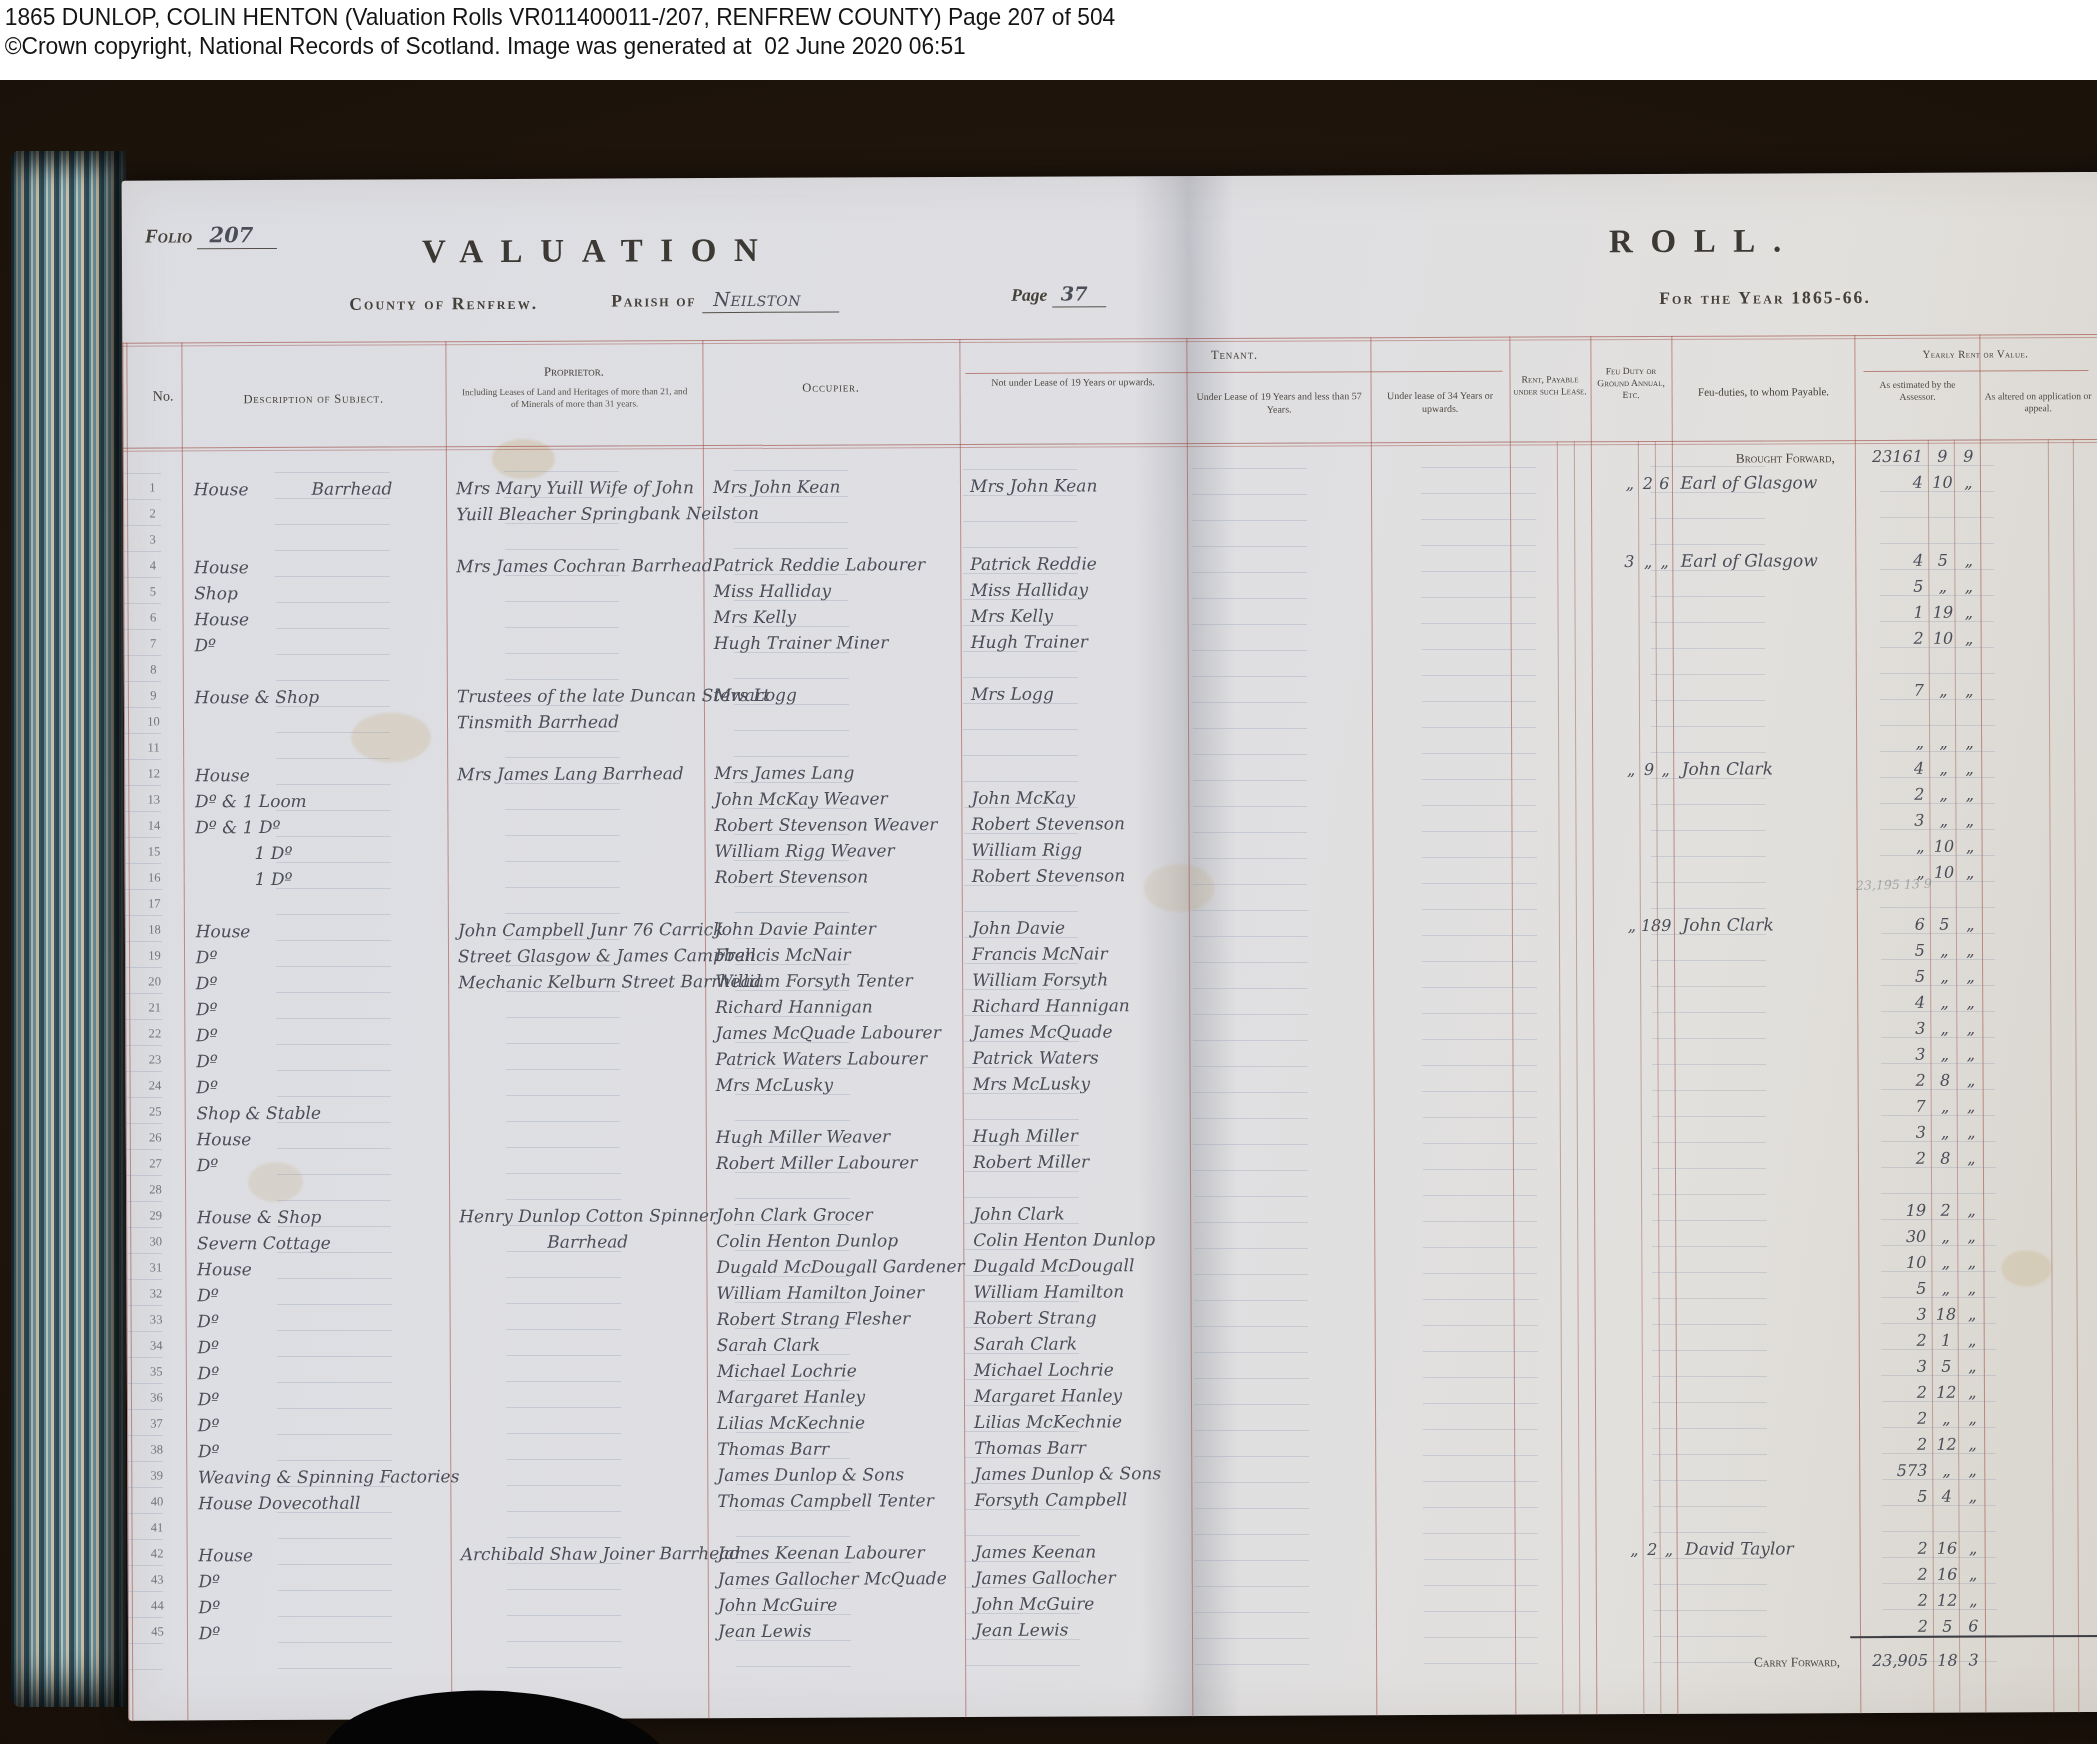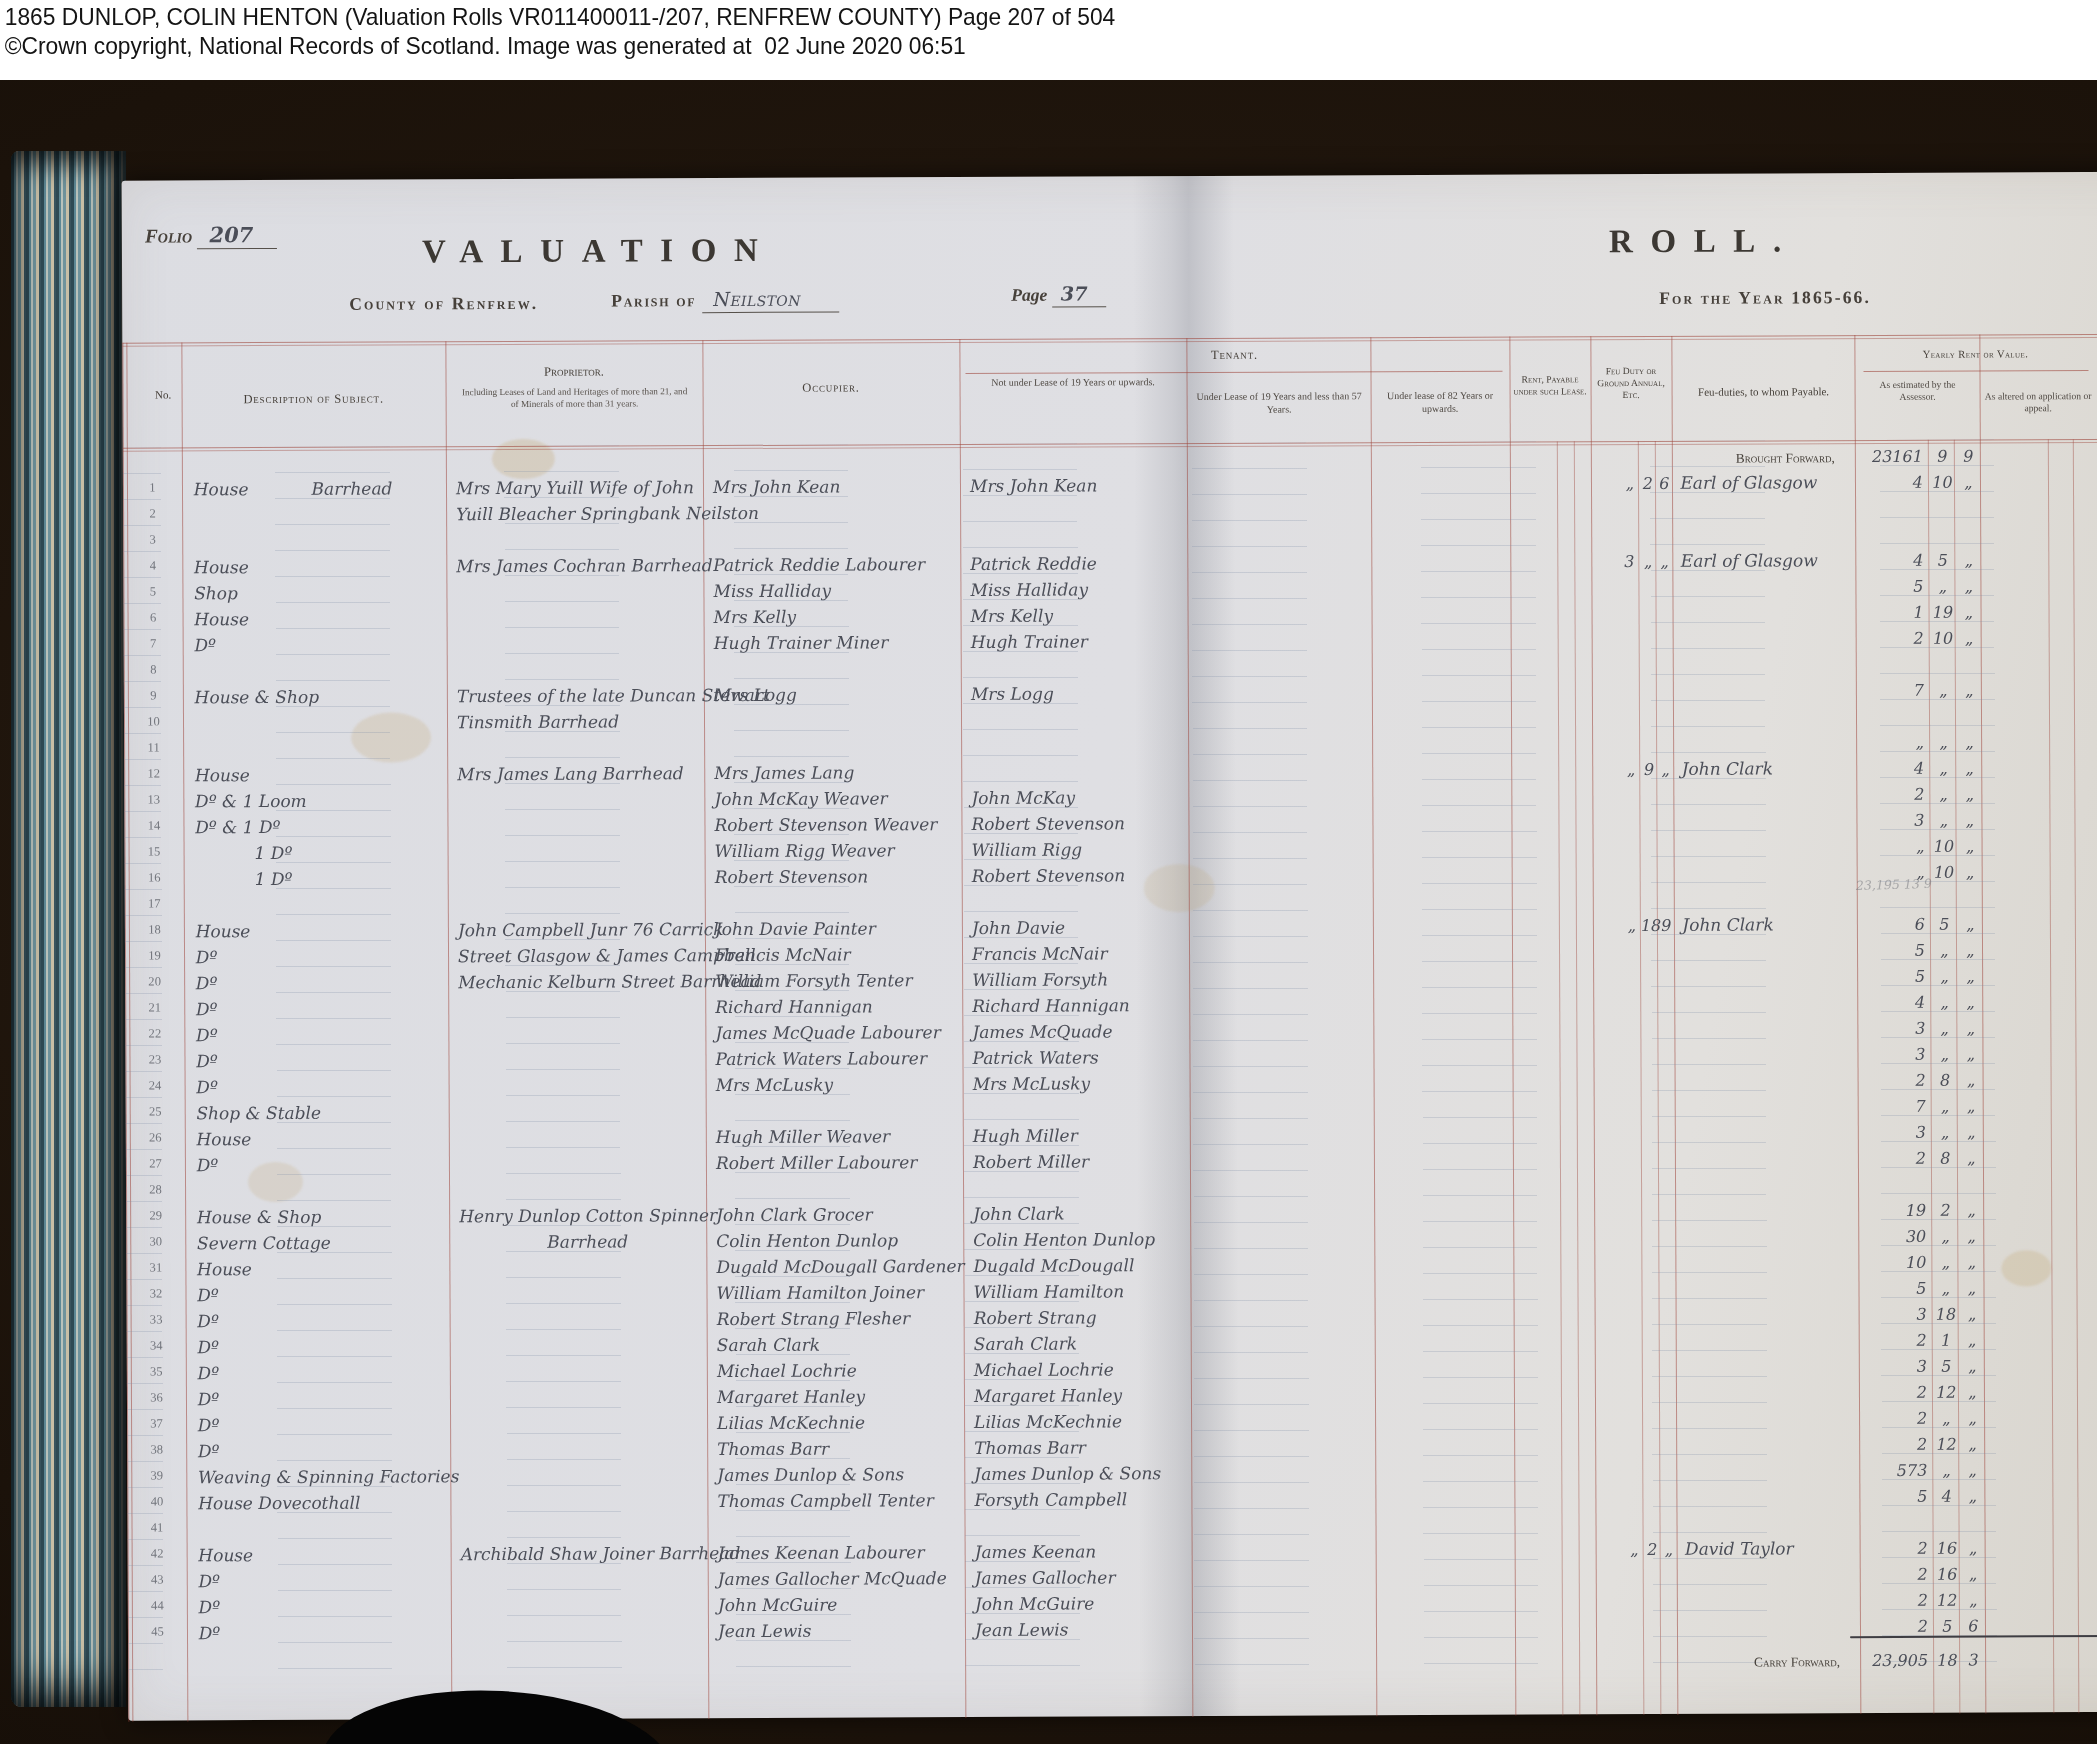--- a/index.html
+++ b/index.html
@@ -137,30 +137,30 @@
             <div class="vl sub" style="left: 1831px;"></div>
             <div class="vl sub" style="left: 1925px;"></div>
             <div class="vl sub" style="left: 1950px;"></div>
           </div>
         <div class="hline" style="top:0;"></div>
         <div class="hline" style="top:3.4px;opacity:.7;"></div>
         <div class="hline" style="top:105px;"></div>
         <div class="hline" style="top:108px;opacity:.7;"></div>
 
         <div class="thead">
-          <div class="hc pr" style="left:0;width:81px;top:45px;font-size:11px;font-variant:normal;text-align:center;">No.</div>
+          <div class="hc pr" style="left:0;width:81px;top:45px;font-size:14px;font-variant:normal;text-align:center;">No.</div>
           <div class="hc pr" style="left:59px;width:264px;top:49px;font-size:12.6px;letter-spacing:0.8px;">Description of Subject.</div>
           <div class="hc pr" style="left:323px;width:257px;top:23px;font-size:12.6px;">Proprietor.</div>
           <div class="hc" style="left:336px;width:232px;top:46px;font-size:9.2px;font-family:'Liberation Serif',serif;color:#56504a;">Including Leases of Land and Heritages of more than 21, and of Minerals of more than 31 years.</div>
           <div class="hc pr" style="left:580px;width:257px;top:40px;font-size:12.6px;letter-spacing:0.8px;">Occupier.</div>
           <div class="hc pr" style="left:837px;width:550px;top:9.2px;font-size:12.6px;letter-spacing:0.8px;">Tenant.</div>
           <div class="rule" style="left:843px;width:537px;top:34px;"></div>
           <div class="hc" style="left:845px;width:211px;top:37px;font-size:10px;font-family:'Liberation Serif',serif;color:#504a44;">Not under Lease of 19 Years or upwards.</div>
           <div class="hc" style="left:1073px;width:167px;top:52px;font-size:10px;font-family:'Liberation Serif',serif;color:#504a44;">Under Lease of 19 Years and less than 57 Years.</div>
-          <div class="hc" style="left:1252px;width:131px;top:52px;font-size:10px;font-family:'Liberation Serif',serif;color:#504a44;">Under lease of 82 Years or upwards.</div>
+          <div class="hc" style="left:1252px;width:131px;top:52px;font-size:10px;font-family:'Liberation Serif',serif;color:#504a44;">Under lease of 34 Years or upwards.</div>
           <div class="hc pr" style="left:1387px;width:81px;top:37px;font-size:9.6px;">Rent, Payable under such Lease.</div>
           <div class="hc pr" style="left:1468px;width:81px;top:28.5px;font-size:9.6px;">Feu Duty or Ground Annual, Etc.</div>
           <div class="hc pr" style="left:1549px;width:184px;top:49px;font-size:11px;font-variant:normal;">Feu-duties, to whom Payable.</div>
           <div class="hc pr" style="left:1732px;width:242px;top:12.6px;font-size:10.5px;letter-spacing:0.4px;">Yearly Rent or Value.</div>
           <div class="rule" style="left:1741px;width:225px;top:36px;"></div>
           <div class="hc" style="left:1739px;width:112px;top:44px;font-size:9.6px;font-family:'Liberation Serif',serif;color:#504a44;">As estimated by the Assessor.</div>
           <div class="hc" style="left:1861px;width:109px;top:56px;font-size:9.6px;font-family:'Liberation Serif',serif;color:#504a44;">As altered on application or appeal.</div>
           <div class="hc pr" style="left:1975px;width:162px;top:42px;font-size:11.7px;letter-spacing:0.8px;">Observations.</div>
         </div>
 

